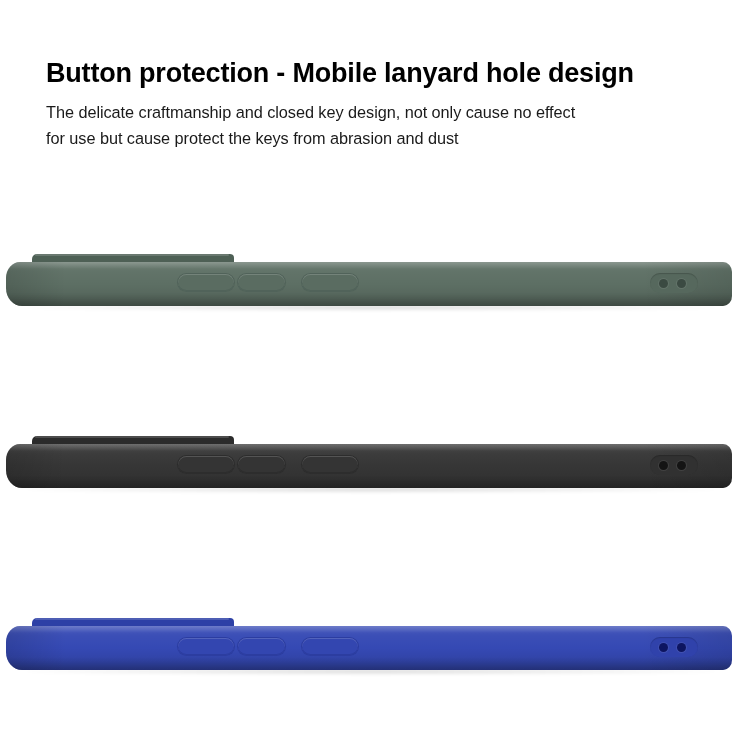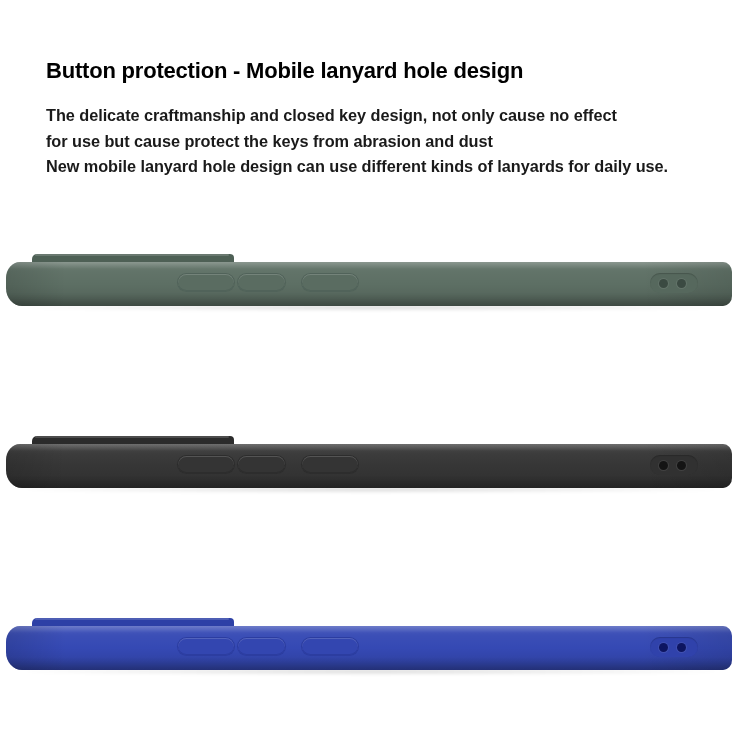--- a/index.html
+++ b/index.html
@@ -20,31 +20,31 @@
   }
 
   
   .copy-block {
     position: absolute;
     left: 46px;
     top: 58px;
     width: 672px;
   }
   .headline {
-    font-size: 22px;
+    font-size: 27px;
     font-weight: bold;
     line-height: 1.18;
     letter-spacing: -0.2px;
-    margin: 0 0 19px 0;
+    margin: 0 0 10px 0;
     color: #000000;
     white-space: nowrap;
   }
   .body-line {
     font-size: 16.3px;
-    font-weight: bold;
+    font-weight: normal;
     line-height: 1.58;
     letter-spacing: -0.05px;
     color: #1a1a1a;
     white-space: nowrap;
   }
 
   
   .case-stage {
     position: absolute;
     left: 0;
@@ -170,21 +170,20 @@
     filter: blur(1.6px);
   }
 </style>
 </head>
 <body style="background: rgb(255, 255, 255);">
 
 <div class="copy-block">
   <h1 class="headline">Button protection - Mobile lanyard hole design</h1>
   <div class="body-line">The delicate craftmanship and closed key design, not only cause no effect</div>
   <div class="body-line">for use but cause protect the keys from abrasion and dust</div>
-  <div class="body-line">New mobile lanyard hole design can use different kinds of lanyards for daily use.</div>
 </div>
 
 <div class="case-stage" id="case-green">
   <div class="case-shadow"></div>
   <div class="camera-bump" style="background: rgb(78, 96, 85);"></div>
   <div class="case-body" style="background: rgb(93, 111, 100);">
     <div class="flank-shade"></div>
     <div class="edge-top"></div>
     <div class="edge-bottom"></div>
     <div class="cap-left"></div>

